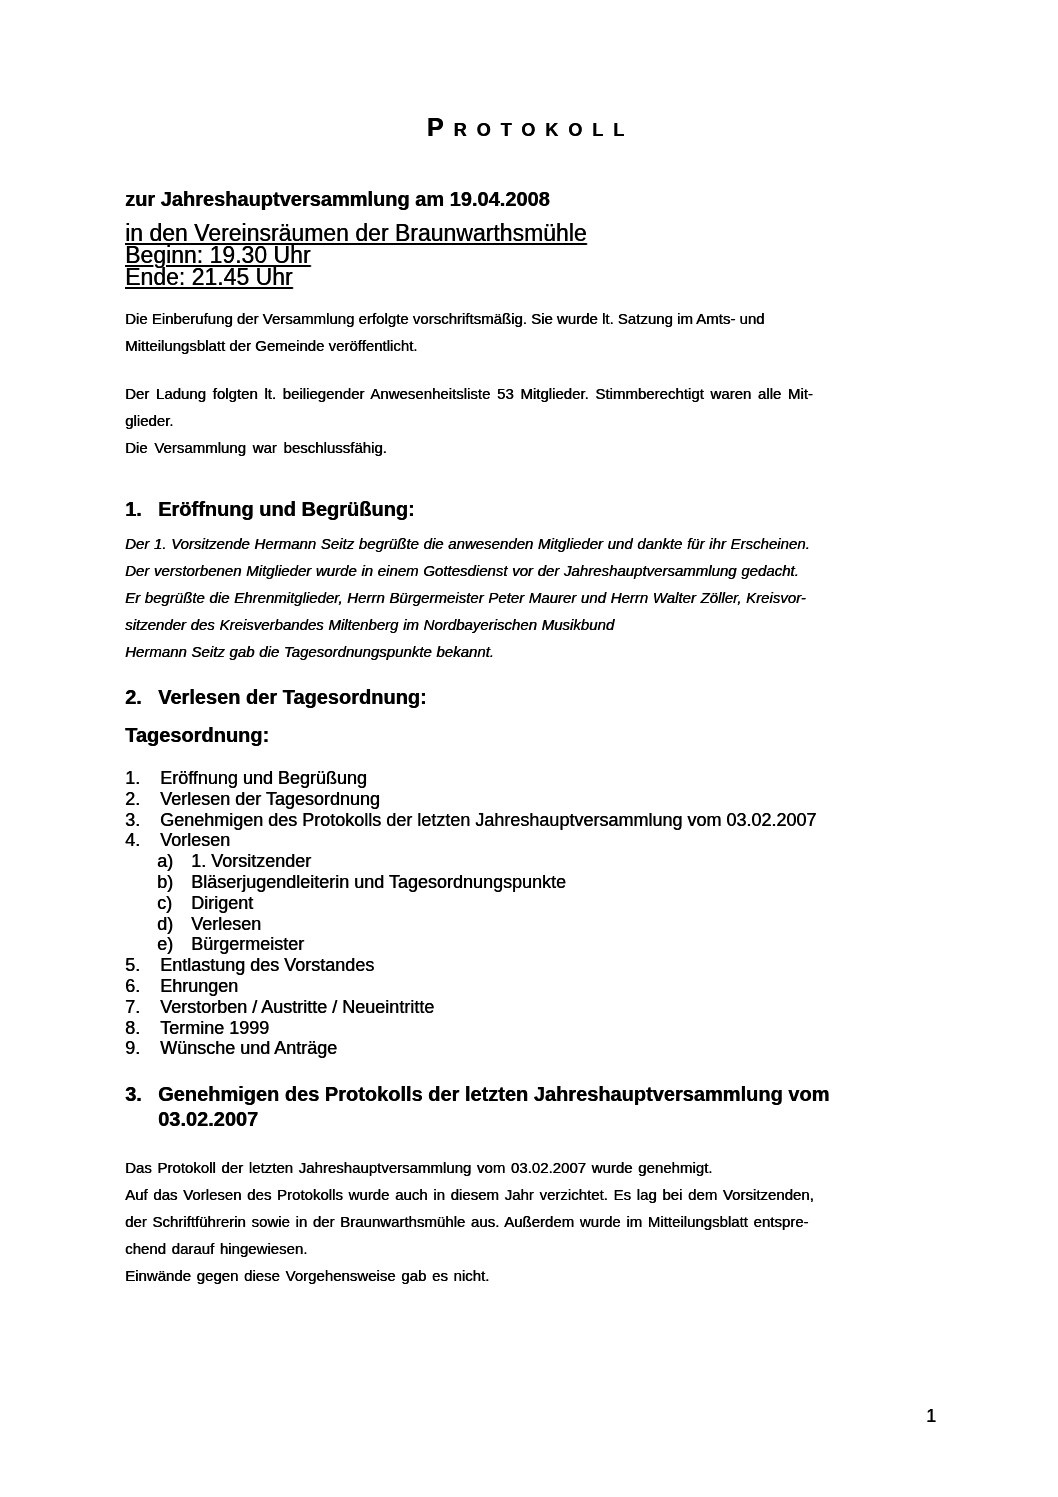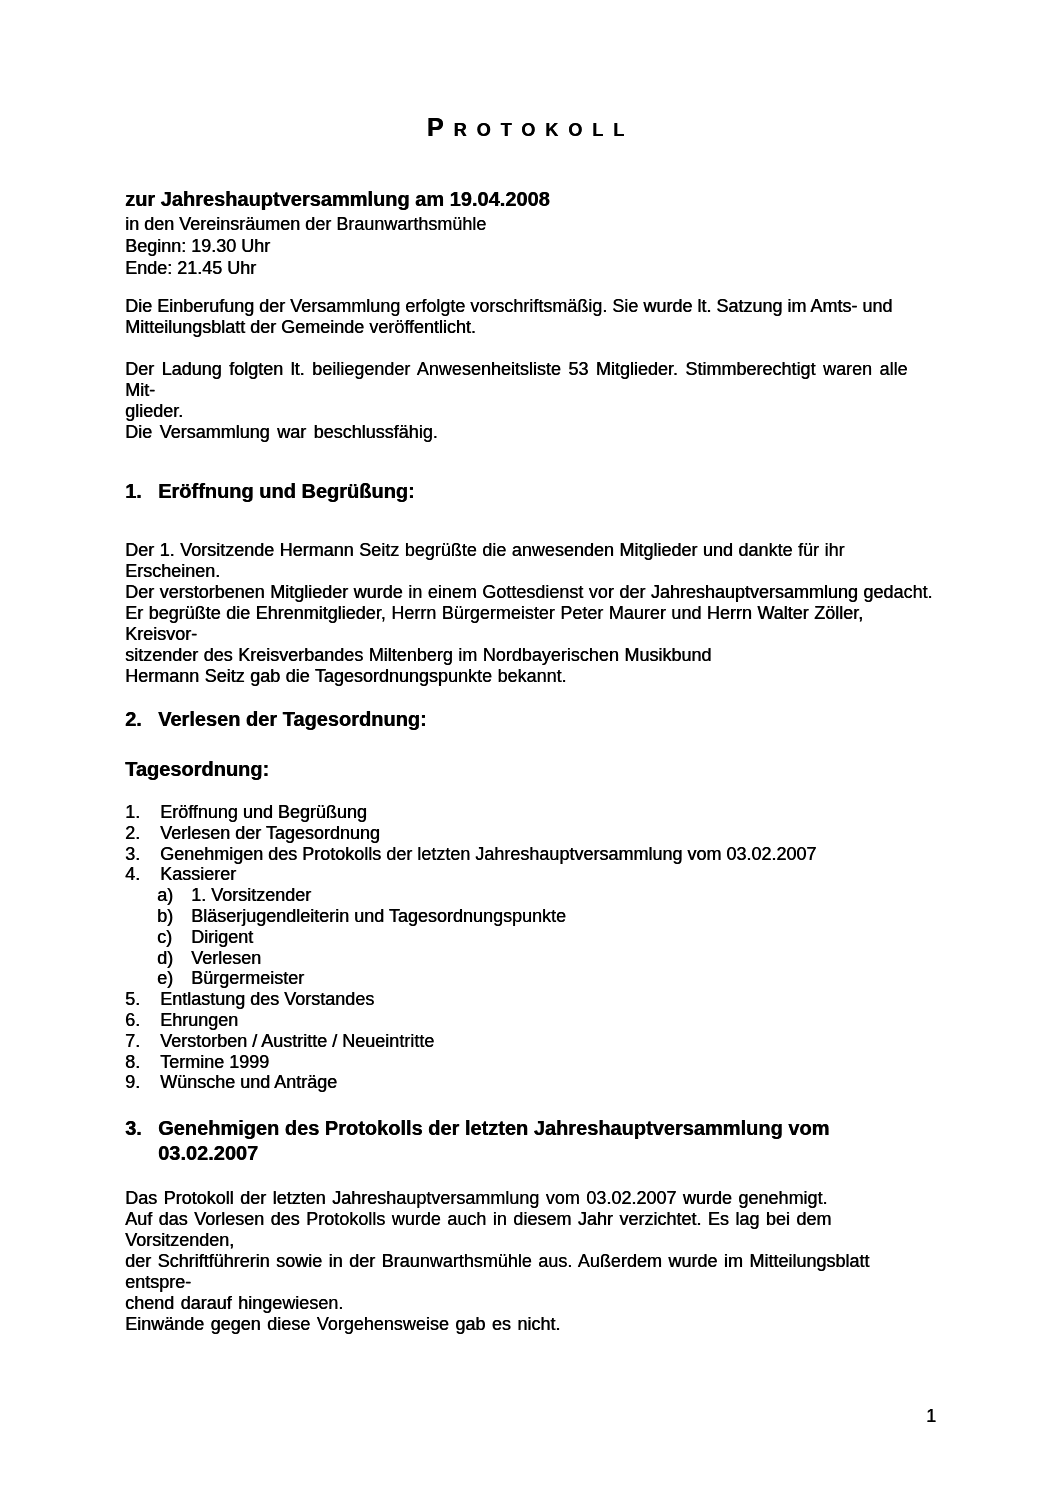--- a/index.html
+++ b/index.html
@@ -27,42 +27,43 @@
     font-weight: bold;
     font-variant: small-caps;
     letter-spacing: 10px;
   }
   .subtitle {
     margin-top: 45px;
     font-size: 20px; line-height: 25px;
     font-weight: bold;
   }
   .info {
-    margin-top: 1px;
-    font-size: 18px; line-height: 22px;
+    margin-top: 10px;
+    font-size: 23px; line-height: 22px;
     white-space: pre-line;
+    text-decoration: underline;
   }
   .para {
-    font-size: 18px; line-height: 21px;
+    font-size: 15px; line-height: 27px;
     white-space: pre-line;
   }
   .p-convocation { margin-top: 17px; }
   .p-attendance  { margin-top: 21px; word-spacing: 2.5px; }
   .sec-heading {
     display: flex;
     font-size: 20px; line-height: 25px;
     font-weight: bold;
   }
   .sec-heading .sec-num { flex: 0 0 33px; }
   .sec-heading .sec-title { white-space: pre-line; }
   #sec1-heading { margin-top: 36px; }
-  #sec1-body    { margin-top: 36px; word-spacing: 0.5px; }
+  #sec1-body    { margin-top: 8px; word-spacing: 0.5px; font-style: italic; }
   #sec2-heading { margin-top: 20px; }
   .agenda-heading {
-    margin-top: 25px;
+    margin-top: 13px;
     font-size: 20px; line-height: 25px;
     font-weight: bold;
   }
   .agenda-list {
     margin-top: 20px;
     font-size: 18px; line-height: 20.8px;
   }
   .agenda-row { display: flex; }
   .agenda-row .num { flex: 0 0 35px; }
   .agenda-sub { margin-left: 32px; }
@@ -122,21 +123,21 @@
       <div class="agenda-row">
         <span class="num">2.</span>
         <span class="txt">Verlesen der Tagesordnung</span>
       </div>
       <div class="agenda-row">
         <span class="num">3.</span>
         <span class="txt">Genehmigen des Protokolls der letzten Jahreshauptversammlung vom 03.02.2007</span>
       </div>
       <div class="agenda-row">
         <span class="num">4.</span>
-        <span class="txt">Kassierer</span>
+        <span class="txt">Vorlesen</span>
       </div>
       <div class="agenda-row agenda-sub">
         <span class="num">a)</span>
         <span class="txt">1. Vorsitzender</span>
       </div>
       <div class="agenda-row agenda-sub">
         <span class="num">b)</span>
         <span class="txt">Bläserjugendleiterin und Tagesordnungspunkte</span>
       </div>
       <div class="agenda-row agenda-sub">

